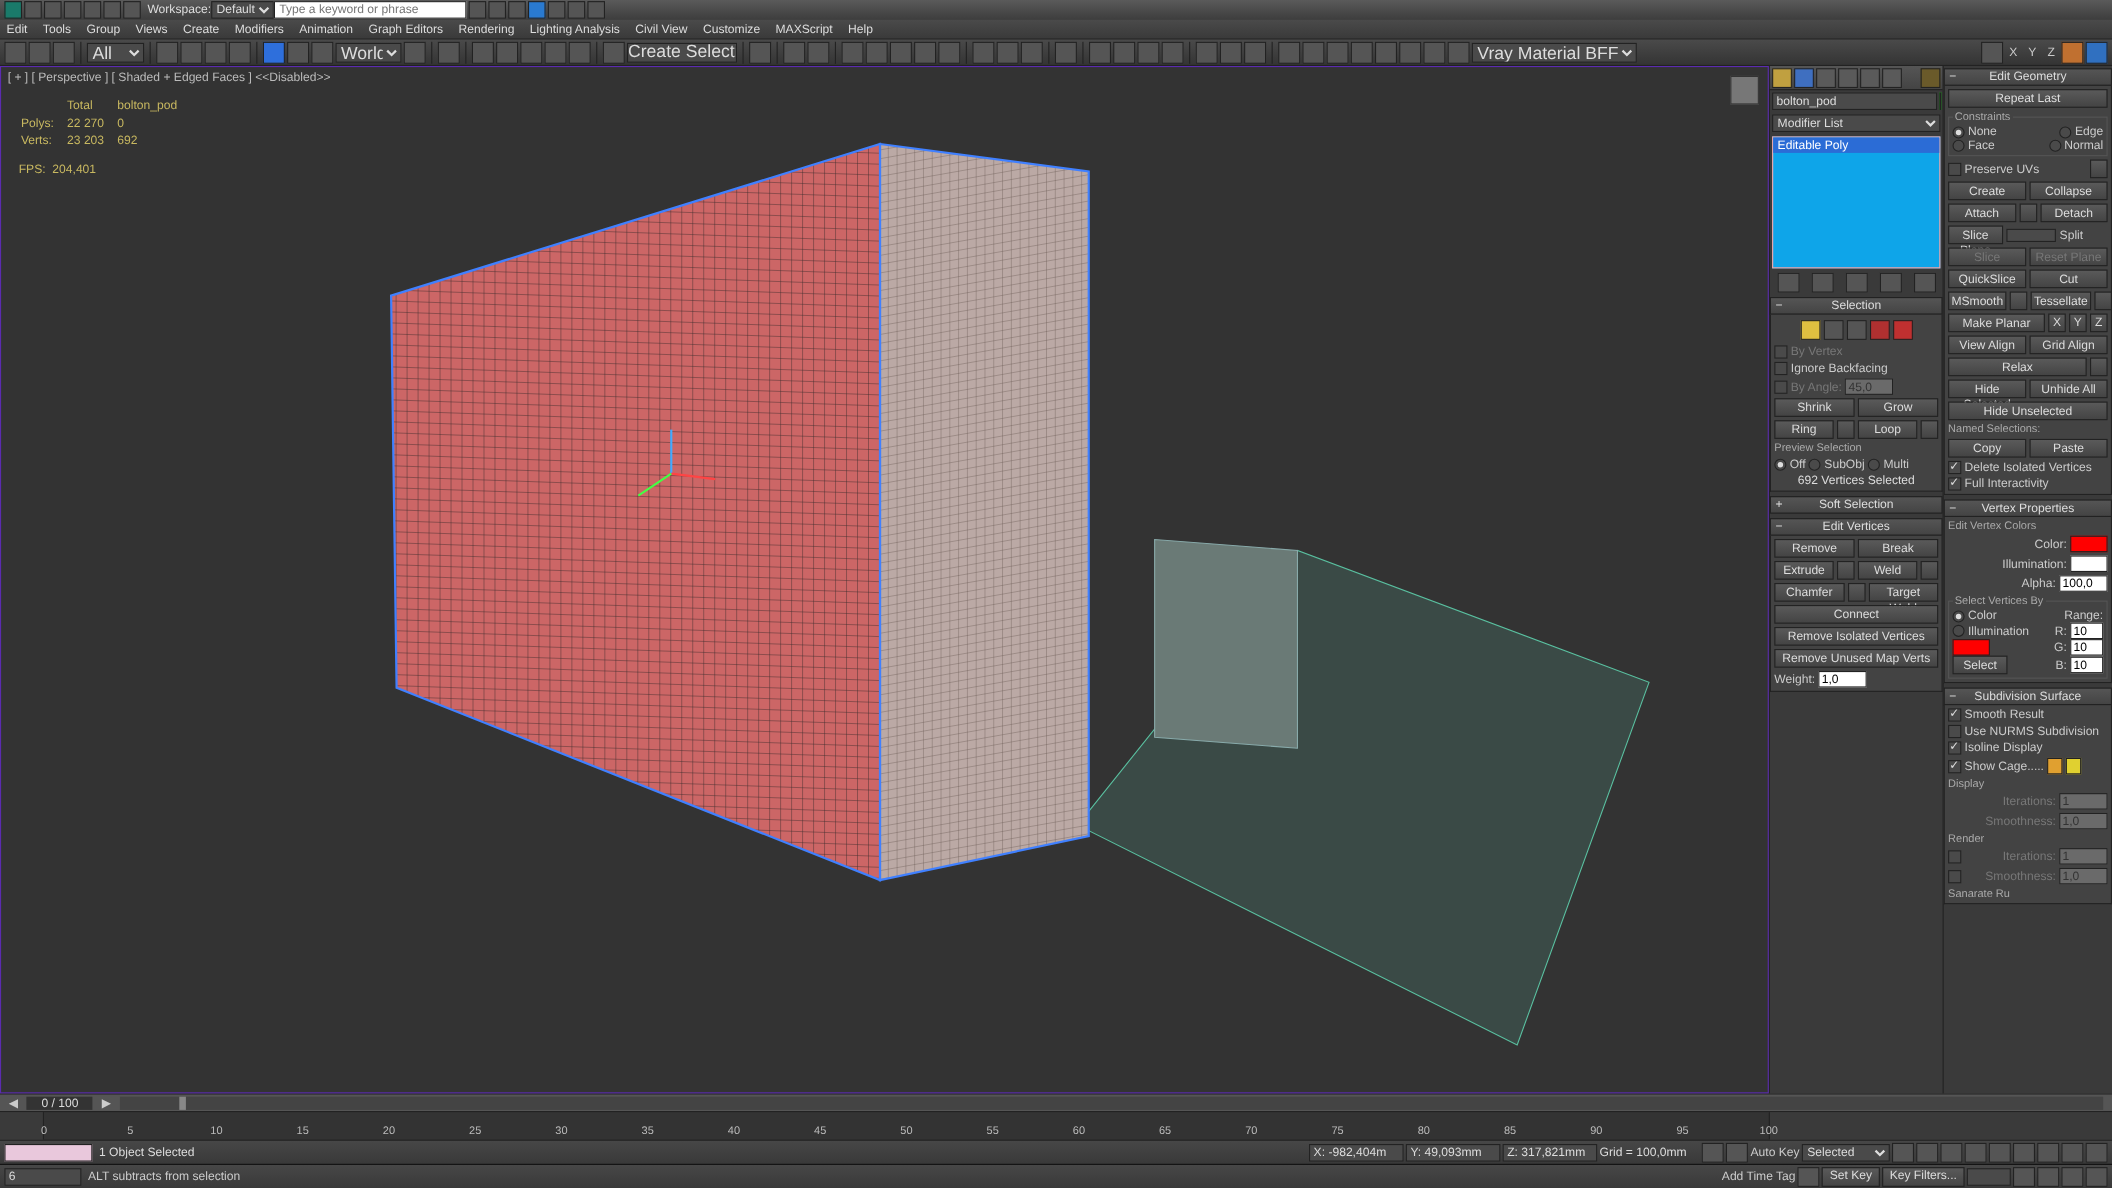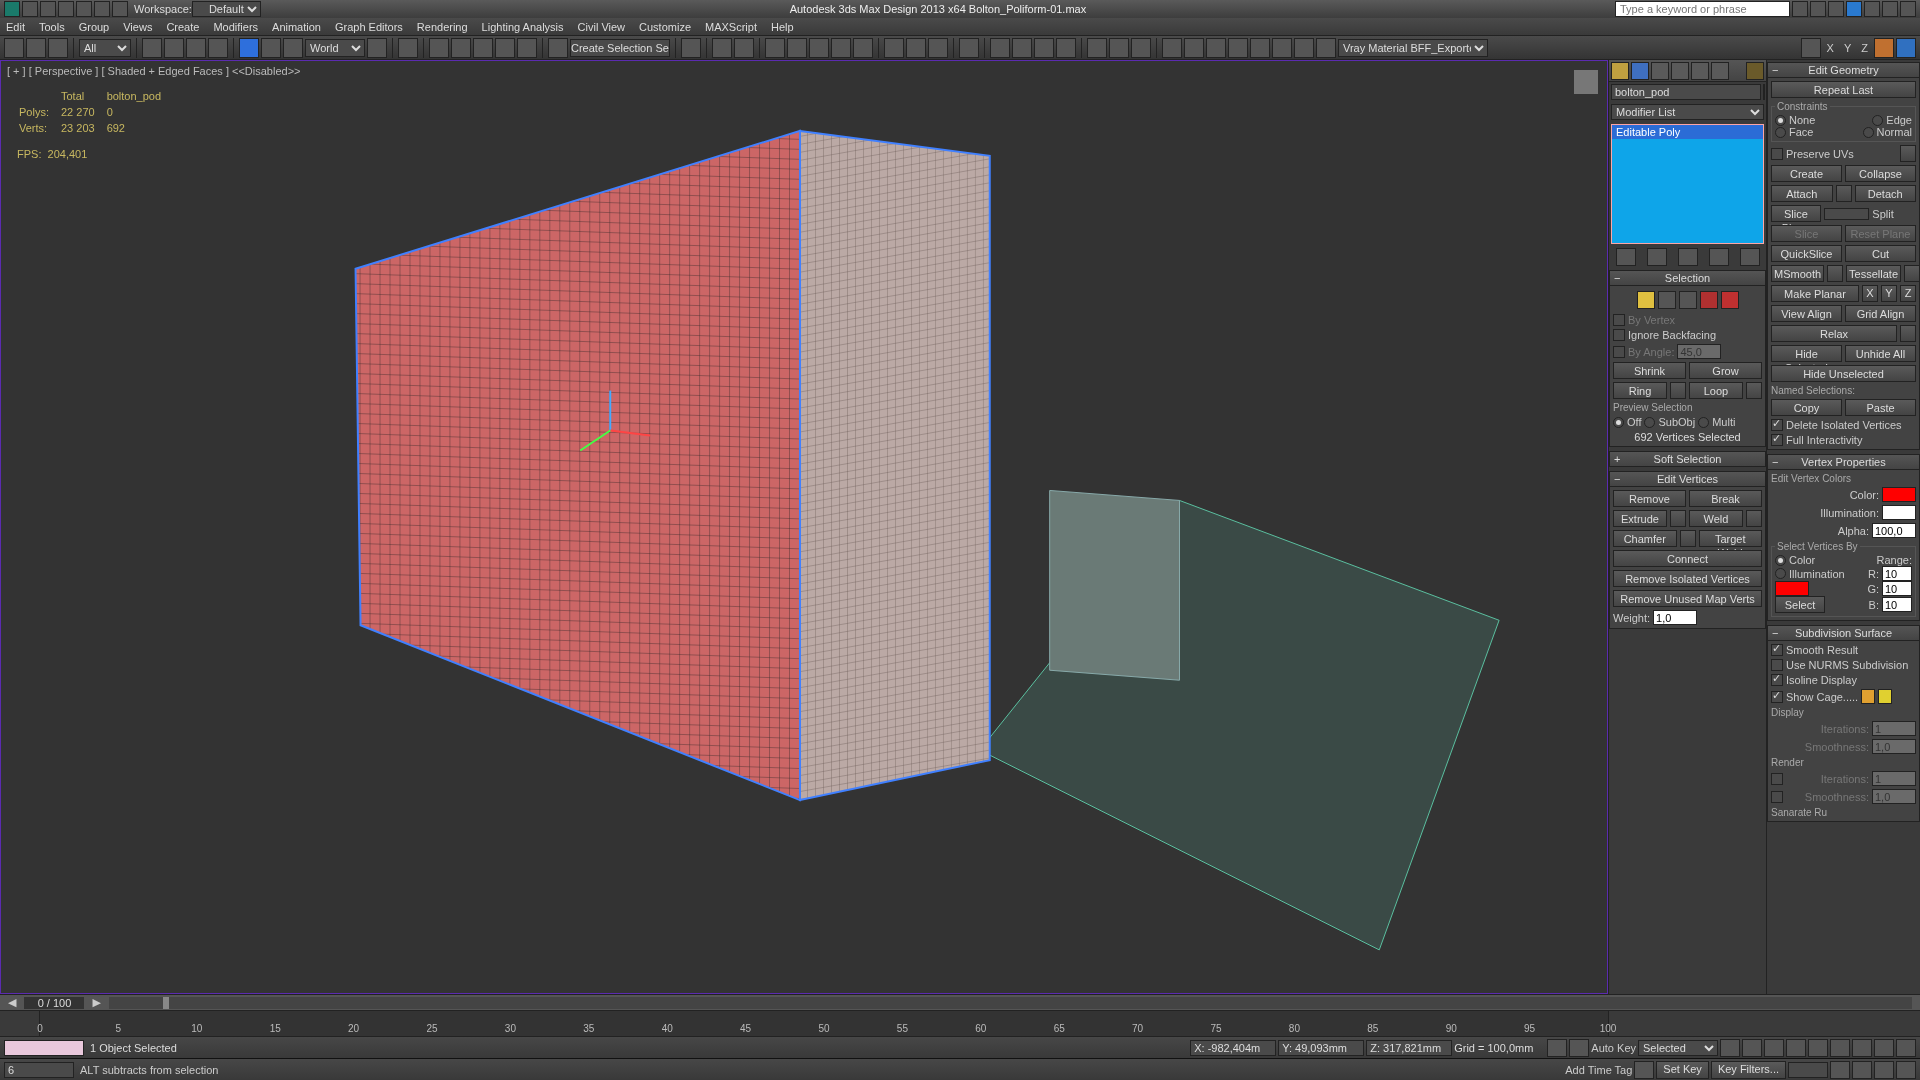--- a/index.html
+++ b/index.html
@@ -1,30 +1,30 @@
 <!DOCTYPE html>
 <html><head>
 <meta charset="utf-8">
 <style>
 * { margin: 0; padding: 0; box-sizing: border-box; font-family: "Segoe UI", Tahoma, sans-serif; }
 html, body { width: 1920px; height: 1080px; overflow: hidden; background: #3a3a3a; color: #cccccc; font-size: 11px; }
 .titlebar { height: 18px; background: linear-gradient(#5a5a5a,#3d3d3d); display: flex; align-items: center; padding: 0 4px; }
 .titlebar .qat { display:flex; gap:2px; }
 .titlebar .qat .ico, .titlebar .right .ico { width:16px; height:16px; background:#555; border:1px solid #222; }
 .titlebar .ws-label { margin-left:6px; color:#ddd; }
-.titlebar select { background:#4a4a4a; color:#ddd; border:1px solid #222; font-size:11px; height:16px;padding-left:12px; }
+.titlebar select { background:#4a4a4a; color:#ddd; border:1px solid #222; font-size:11px; height:16px; }
 .titlebar .title { flex:1; text-align:center; color:#eee; }
 .titlebar .right { display:flex; gap:2px; align-items:center; }
 .titlebar input.search { background:#fff; color:#888; border:1px solid #222; height:16px; width:175px; font-size:11px; padding:0 4px;}
 .menubar { height: 18px; background: linear-gradient(#4a4a4a,#3a3a3a); display:flex; align-items:center; padding:0 6px; gap:14px; border-bottom:1px solid #222;}
 .menubar span { color:#ddd; cursor:default; }
 .toolbar { height: 24px; background: linear-gradient(#4a4a4a,#343434); display:flex; align-items:center; padding:0 4px; gap:2px; border-bottom:1px solid #222;}
 .toolbar .tb { width:20px; height:20px; background:#555; border:1px solid #222; }
 .toolbar .sep { width:1px; height:20px; background:#222; margin:0 3px;}
-.toolbar select, .toolbar input[type=text] { background:#4a4a4a; color:#ddd; border:1px solid #222; font-size:11px; height:18px;}
+.toolbar select, .toolbar input[type=text] { background:#4a4a4a; color:#ddd; border:1px solid #222; font-size:16px; height:18px;}
 .toolbar .tb.active { background:#2e6fdc; }
 .main { display:flex; height: calc(1080px - 18px - 18px - 24px - 16px - 26px - 22px - 22px); }
 .viewport { flex:1; background:#333; position:relative; border:1px solid #5b2bb0; }
 .viewport .vp-label { position:absolute; top:4px; left:6px; color:#bbb; }
 .viewport .stats { position:absolute; top:26px; left:16px; color:#c8b860; line-height:14px; font-size:11px;}
 .viewport .stats table td { padding: 0 10px 0 0; }
 .viewport .cube { position:absolute; top:8px; right:8px; width:26px; height:26px; background:#777; border:1px solid #333;}
 .viewport svg { position:absolute; inset:0; }
 .right-panel { width:312px; background:#3a3a3a; display:flex; }
 .cmd-col { width:158px; border-left:1px solid #222; display:flex; flex-direction:column;}
@@ -97,21 +97,20 @@
     <div class="ico" style="background:#1a7a6a"></div>
     <div class="ico"></div>
     <div class="ico"></div>
     <div class="ico"></div>
     <div class="ico"></div>
     <div class="ico"></div>
     <div class="ico"></div>
   </div>
   <span class="ws-label">Workspace:</span>
   <select><option>Default</option></select>
-  <div class="title">Autodesk 3ds Max Design 2013 x64     Bolton_Poliform-01.max</div>
   <div class="right">
     <input class="search" placeholder="Type a keyword or phrase" style="">
     <div class="ico"></div>
     <div class="ico"></div>
     <div class="ico"></div>
     <div class="ico" style="background:#2a7ad0"></div>
     <div class="ico"></div>
     <div class="ico"></div>
     <div class="ico"></div>
   </div>

